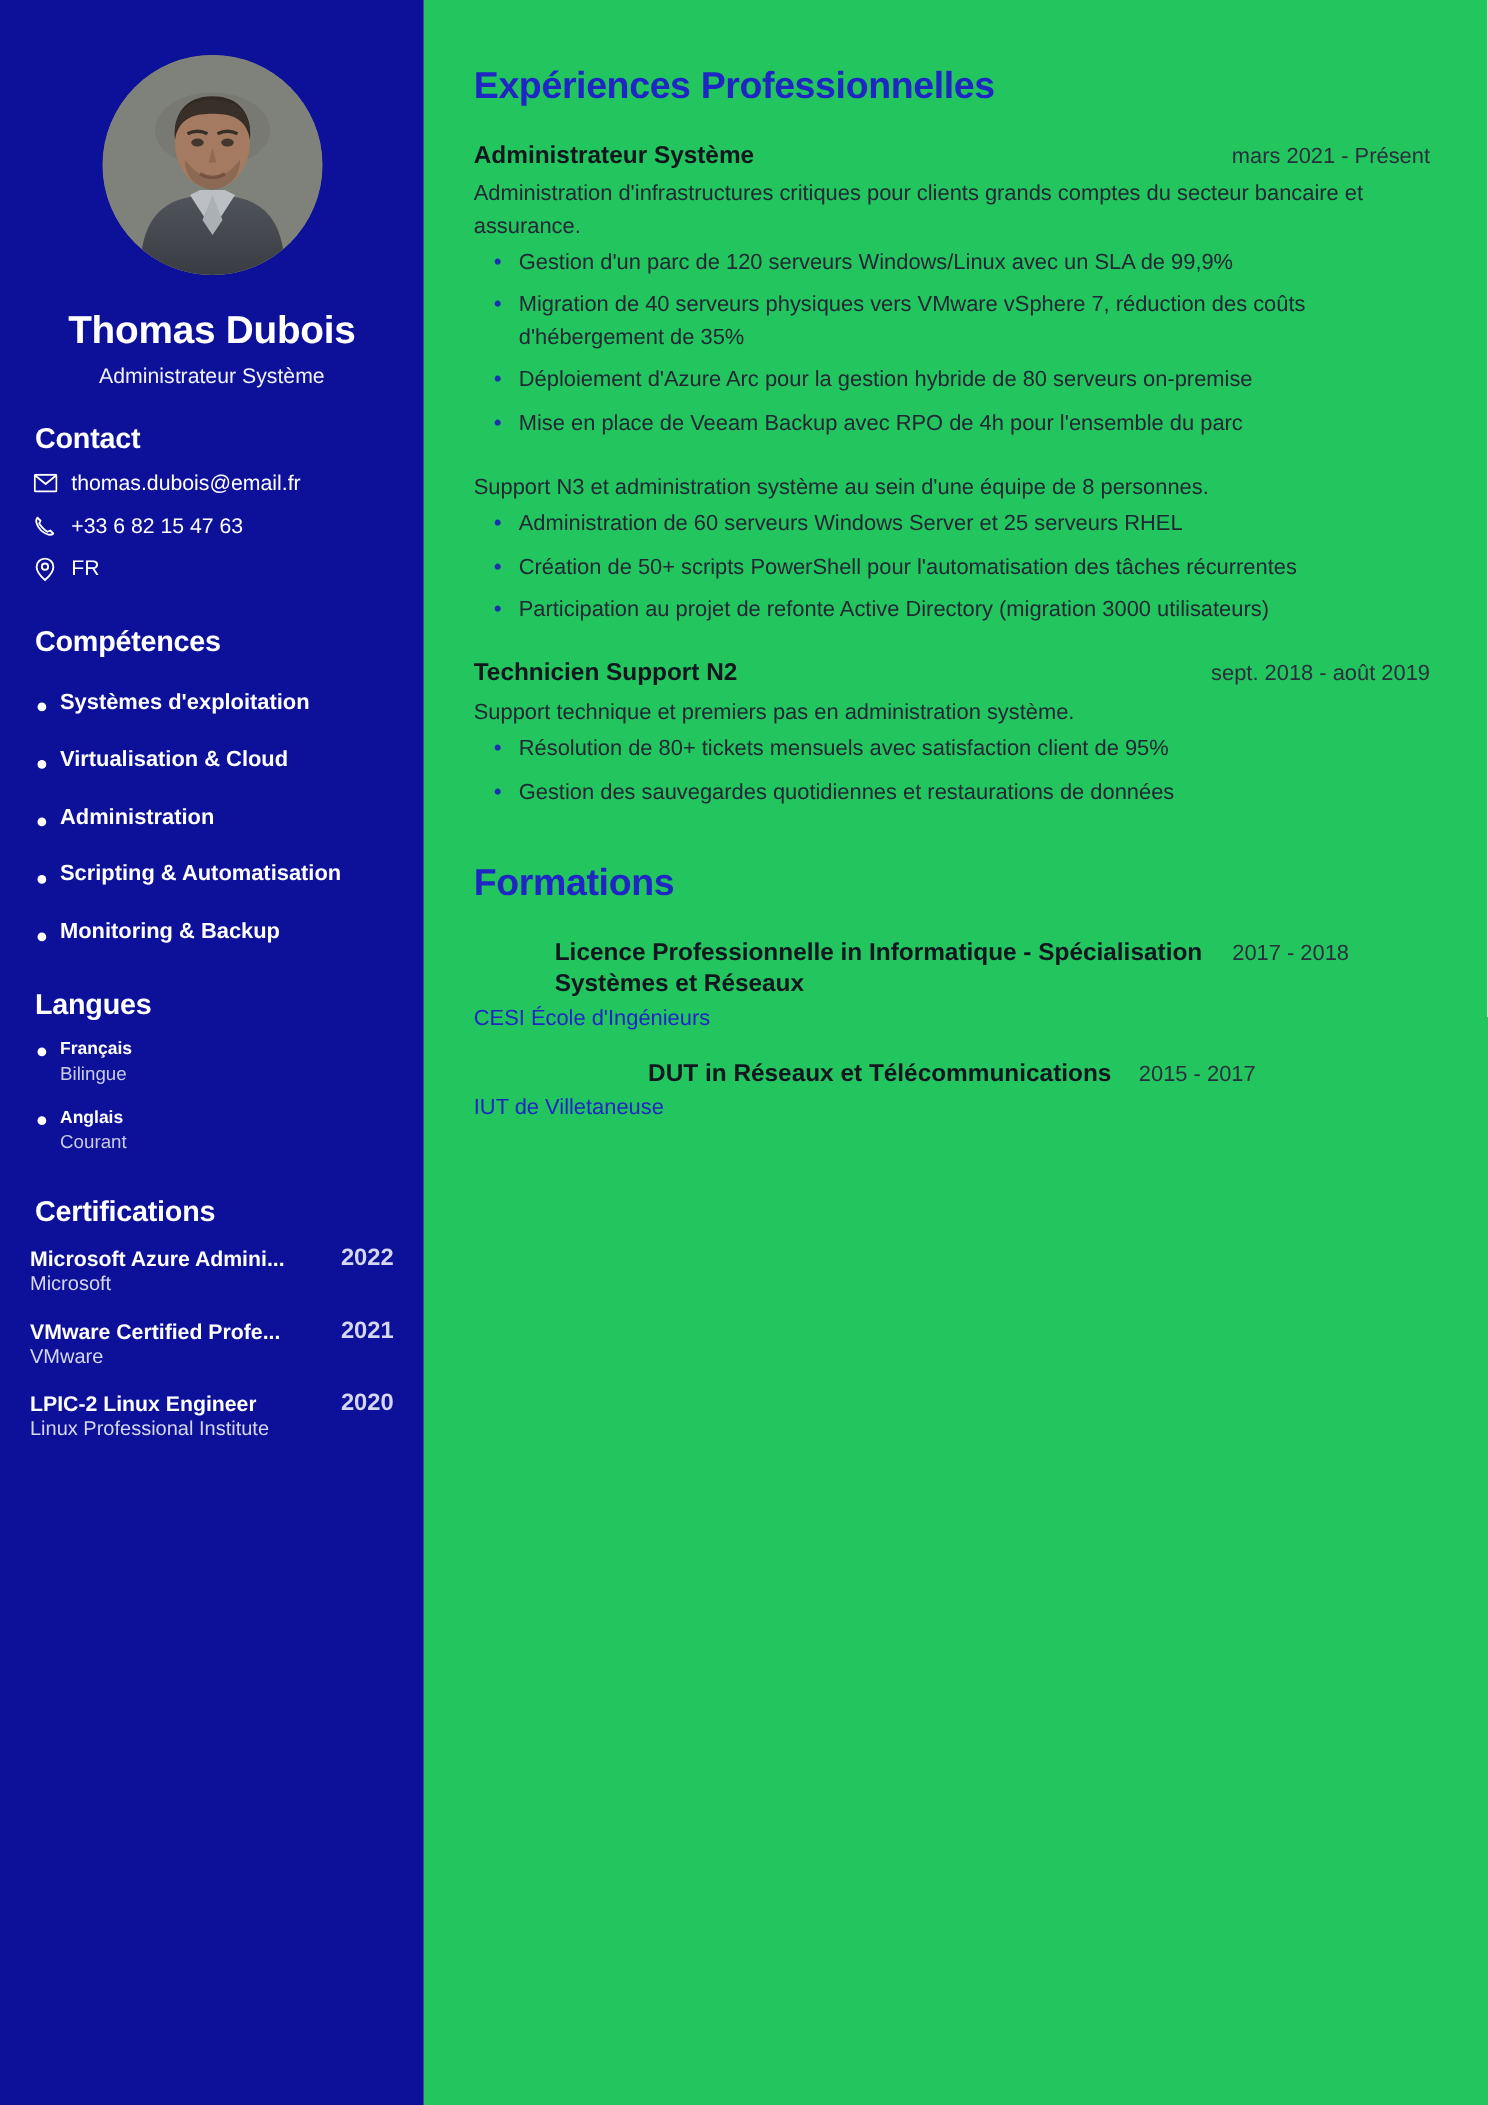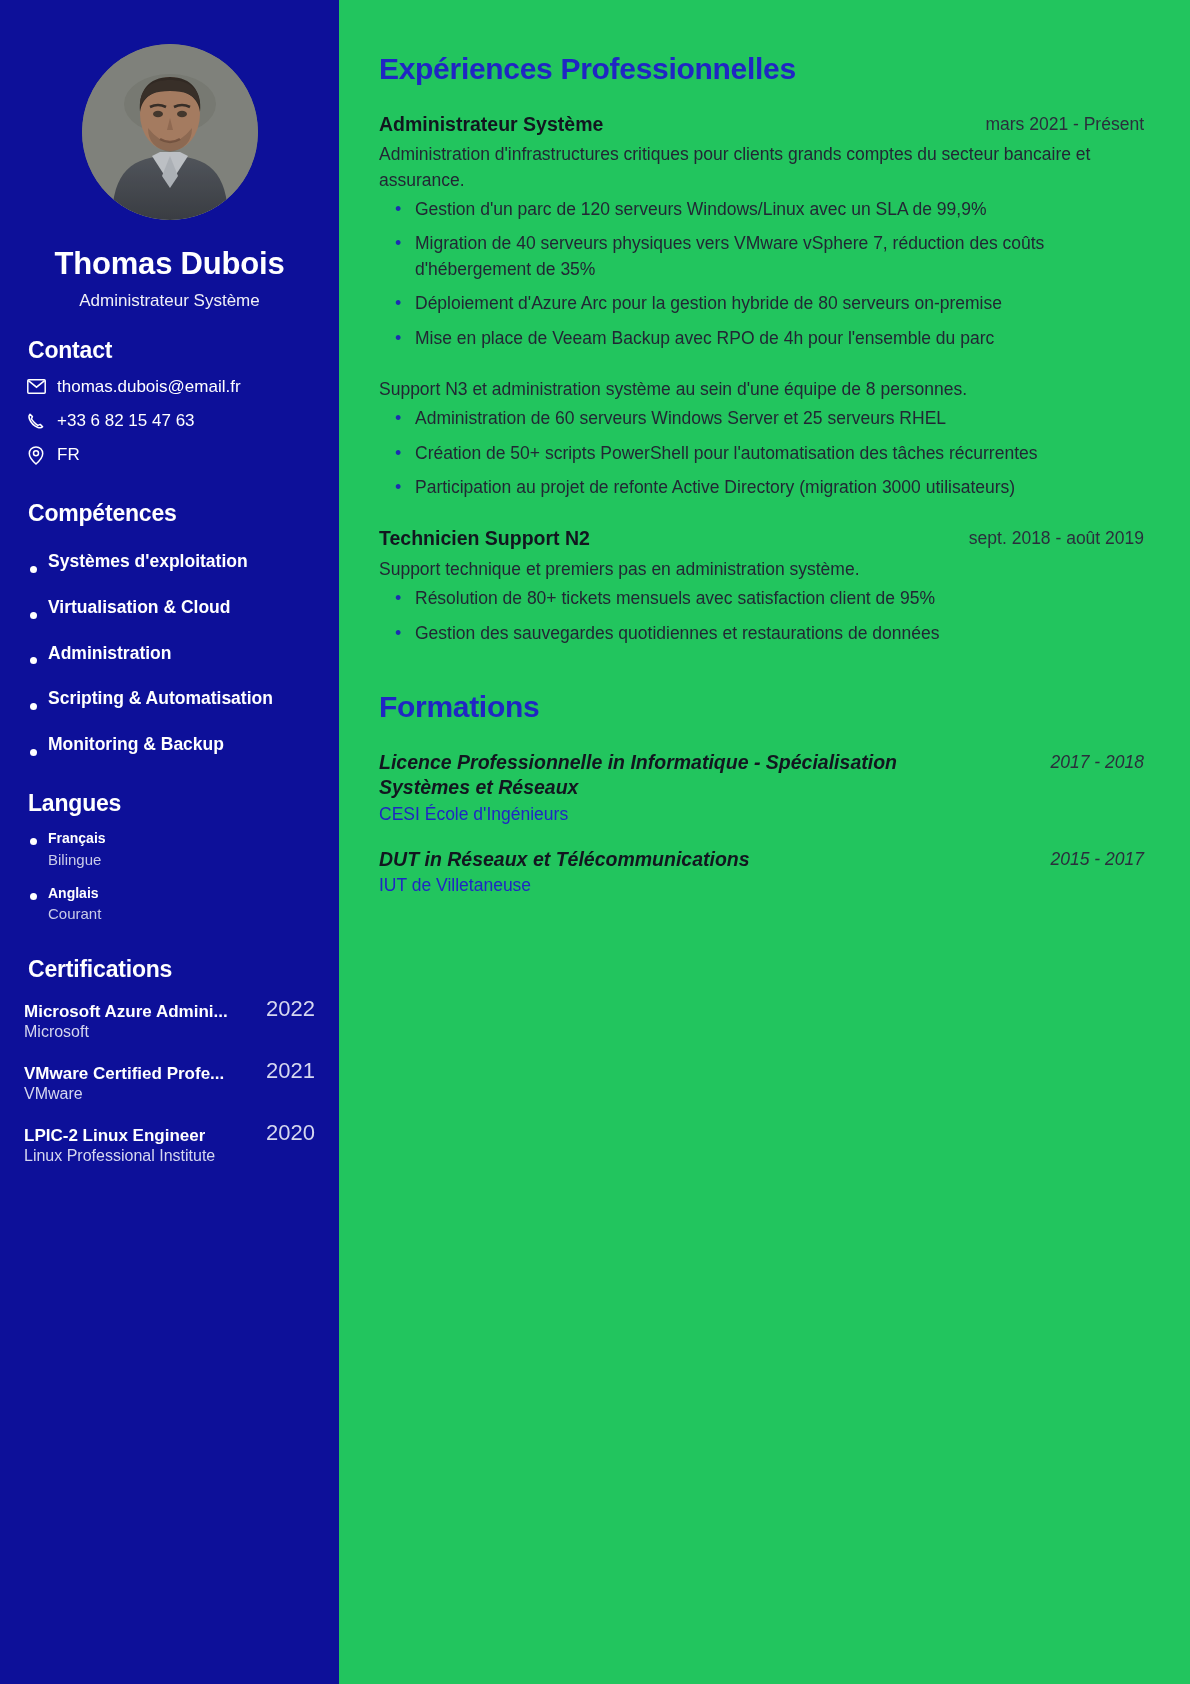--- a/index.html
+++ b/index.html
@@ -57,21 +57,21 @@
     font-size:17px;
     line-height:1.2;
     margin-bottom:14px;
     color:#ffffff;
   }
   .contact-row .ci { width:20px; height:20px; flex:0 0 20px; display:flex; align-items:center; justify-content:center; }
   .contact-row .ci svg { display:block; }
 
   .bullet-list { list-style:none; margin:0 0 0 6px; }
   .bullet-item {
-    display:flex; align-items:flex-end; gap:11px;
+    display:flex; align-items:center; gap:11px;
     font-size:17.5px; font-weight:bold;
     line-height:1.25;
     margin-bottom:17px;
     margin-top:24px;
   }
   .dot {
     width:7px; height:7px; border-radius:50%;
     background:#ffffff; flex:0 0 7px;
     margin-top:8px;
   }
@@ -80,21 +80,21 @@
   .lang-top { display:flex; align-items:flex-start; gap:11px; font-size:14px; font-weight:bold; line-height:1.25; }
   .lang-level { font-size:15px; color:#c9cbe8; font-weight:400; margin-left:18px; margin-top:3px; }
 
   .cert-item { margin-bottom:17px; }
   .cert-top { display:flex; justify-content:space-between; align-items:flex-end; gap:10px; }
   .cert-name {
     font-size:17px; font-weight:bold; color:#ffffff;
     white-space:nowrap; overflow:hidden; text-overflow:ellipsis;
     max-width:228px;
   }
-  .cert-year { font-size:22px; color:#d5d7ef; font-weight:400; flex:0 0 auto; }
+  .cert-year { font-size:19px; color:#d5d7ef; font-weight:700; flex:0 0 auto; }
   .cert-issuer { font-size:16px; color:#d5d7ef; font-weight:400; margin-top:1px; }
 
   
   .main {
     flex:1;
     padding:52px 46px 0 40px;
     background:#22c55e;
     color:#1b1f2a;
   }
   .section-title {
@@ -122,21 +122,21 @@
     padding-left:22px;
     margin-bottom:9px;
   }
   .achieve li::before {
     content:"•";
     position:absolute; left:2px; top:-1px;
     color:#1b2fb0; font-size:18px;
   }
 
   .edu-entry { margin-bottom:22px; }
-  .edu-head { display:flex; justify-content:space-between; align-items:flex-start; gap:22px;font-style:italic; }
+  .edu-head { display:flex; justify-content:center; align-items:flex-start; gap:22px; }
   .edu-degree { font-size:19.5px; font-weight:bold; color:#12161f; line-height:1.3; max-width:520px; }
   .edu-date { font-size:17.5px; color:#2a2f3c; white-space:nowrap; flex:0 0 auto; padding-top:2px; }
   .edu-school { font-size:17.5px; color:#2026c4; margin-top:3px; }
 </style>
 </head>
 <body>
 
 <div class="page">
 
   <aside class="sidebar">

